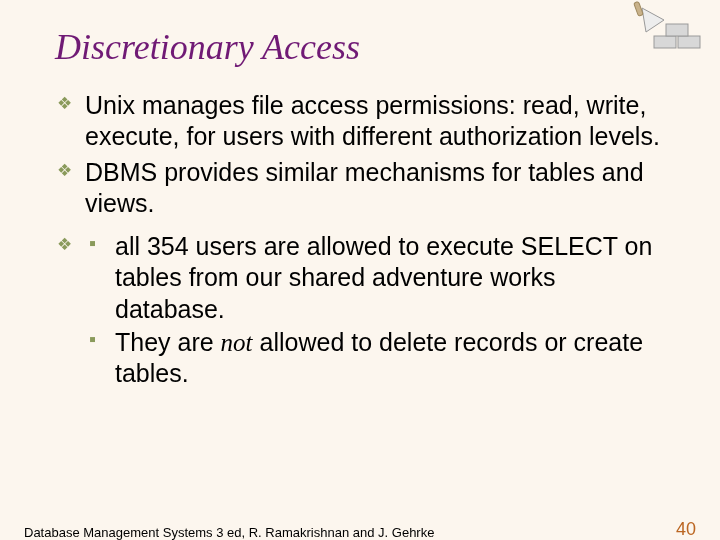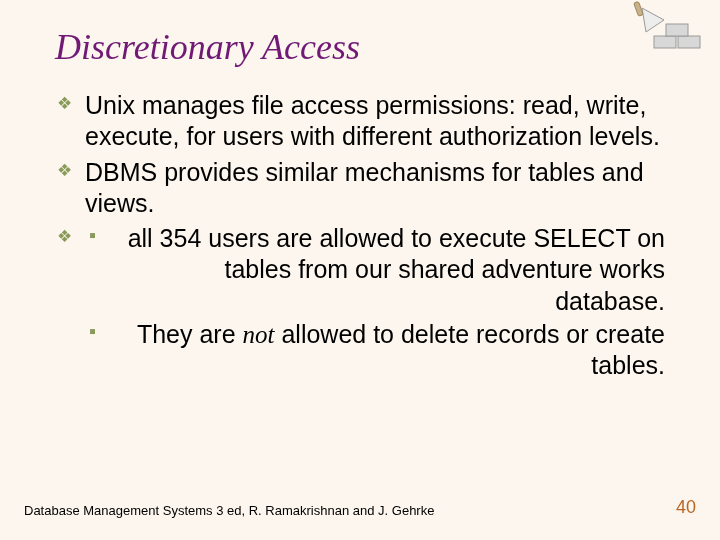--- a/index.html
+++ b/index.html
@@ -33,41 +33,40 @@
     .bullets > li::before {
       content: "❖";
       position: absolute;
       left: 2px;
       top: 3px;
       font-size: 17px;
       color: #8a9a5b;
     }
     .subbullets {
       list-style: none;
-      margin-top: 4px;
-      text-align: right;
+      margin-top: 12px;
     }
     .subbullets > li {
       position: relative;
       padding-left: 30px;
       font-size: 25px;
       line-height: 1.25;
       margin-bottom: 2px;
     }
     .subbullets > li::before {
       content: "▪";
       position: absolute;
       left: 4px;
       top: 0px;
       font-size: 20px;
       color: #8a9a5b;
     }
     .footer {
       position: absolute;
-      bottom: 22px;
+      bottom: 0;
       left: 24px;
       right: 24px;
       display: flex;
       justify-content: space-between;
       align-items: flex-end;
       font-size: 13px;
     }
     .footer-left {
       color: #000;
     }

